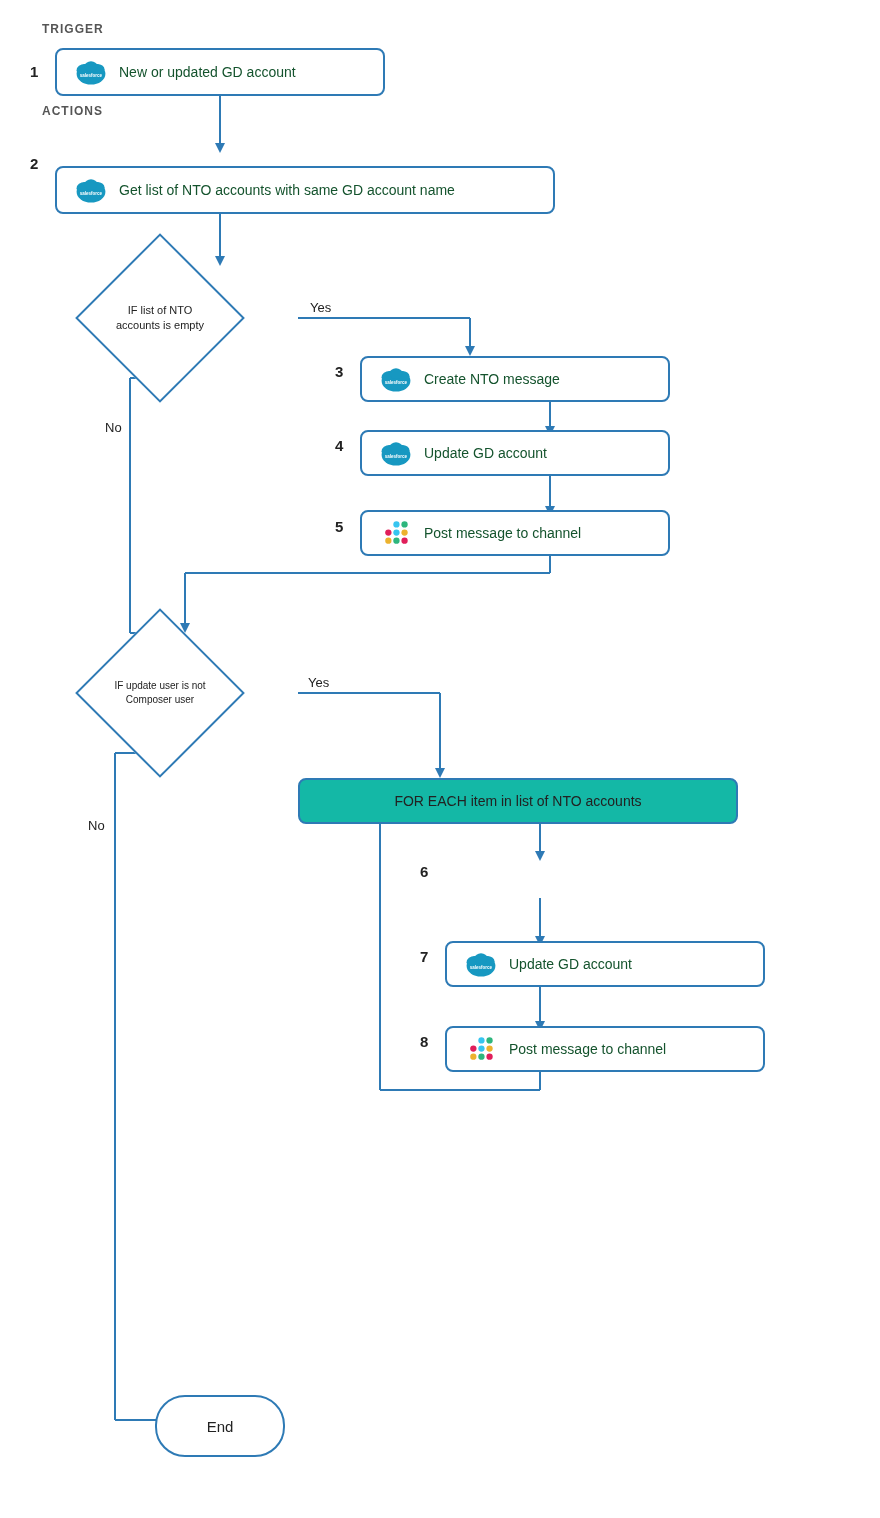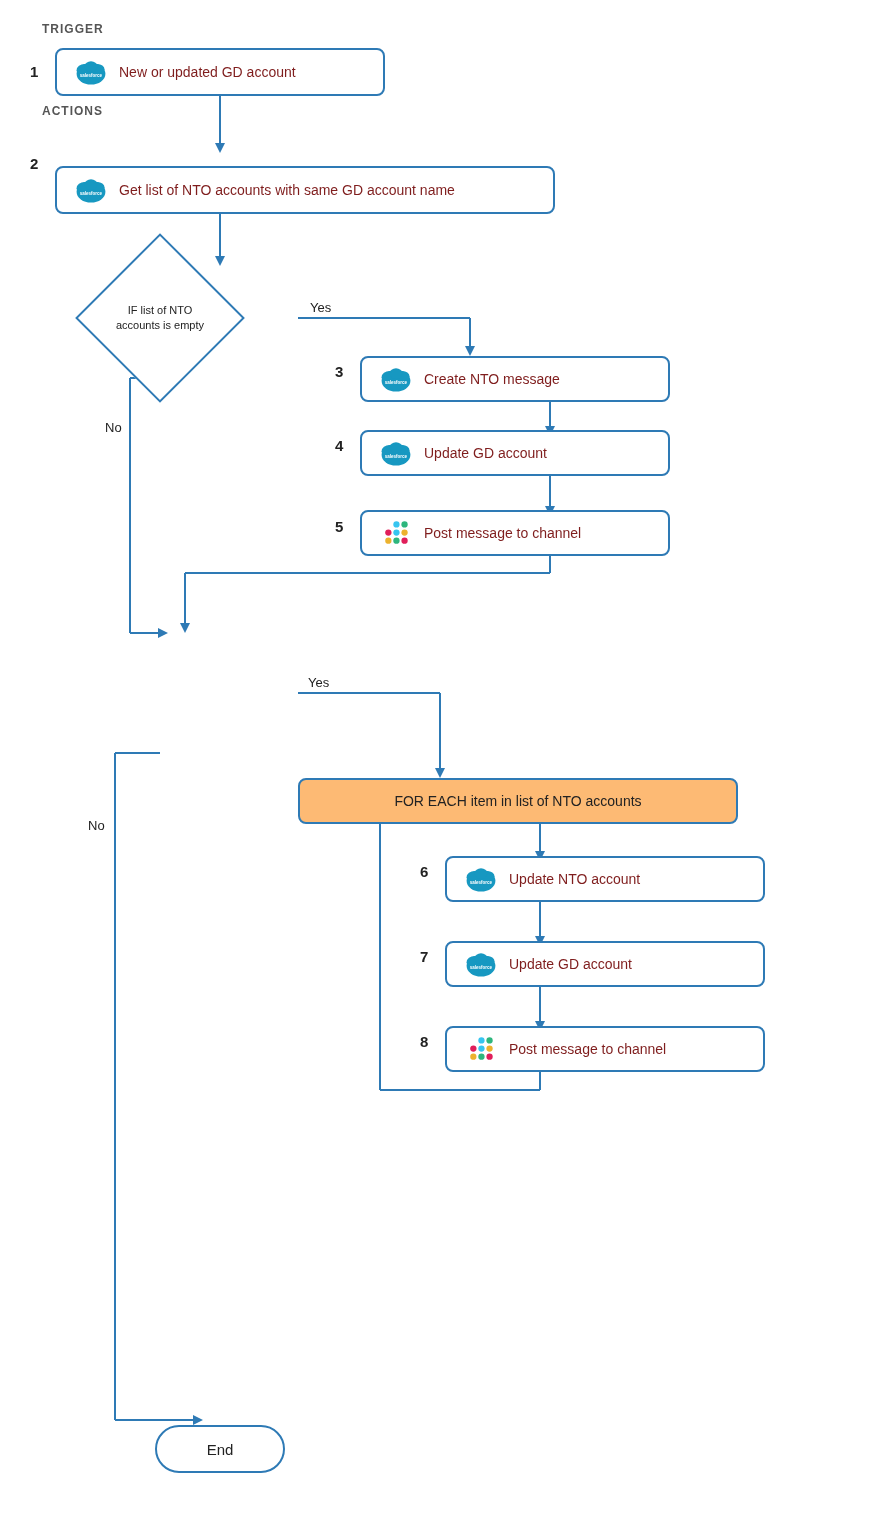--- a/index.html
+++ b/index.html
@@ -44,21 +44,21 @@
       border-radius: 8px;
       background: #fff;
       display: flex;
       align-items: center;
       padding: 8px 16px;
       gap: 10px;
     }
 
     .node-box .node-text {
       font-size: 14px;
-      color: #7f1d1d;
+      color: #14532d;
     }
 
     
     .diamond-container {
       position: absolute;
     }
     .diamond {
       width: 120px;
       height: 120px;
       background: #fff;
@@ -75,21 +75,21 @@
       display: flex;
       align-items: center;
       justify-content: center;
     }
 
     
     .foreach-box {
       position: absolute;
       border: 2px solid #2e7ab5;
       border-radius: 8px;
-      background: #fdba74;
+      background: #14b8a6;
       display: flex;
       align-items: center;
       justify-content: center;
       padding: 8px 16px;
     }
     .foreach-box .node-text {
       font-size: 14px;
       color: #222;
     }
 
@@ -266,36 +266,35 @@
       <rect x="17" y="7" width="7" height="7" rx="3.5" fill="#36C5F0"></rect>
       <rect x="8" y="25" width="7" height="7" rx="3.5" fill="#ECB22E"></rect>
       <rect x="17" y="25" width="7" height="7" rx="3.5" fill="#2EB67D"></rect>
       <rect x="26" y="16" width="7" height="7" rx="3.5" fill="#ECB22E"></rect>
       <rect x="26" y="25" width="7" height="7" rx="3.5" fill="#E01E5A"></rect>
       <rect x="26" y="7" width="7" height="7" rx="3.5" fill="#2EB67D"></rect>
     </svg>
     <span class="node-text">Post message to channel</span>
   </div>
 
+  <div class="diamond-container" style="top:633px; left:100px; width:120px; height:120px;">
+    <div class="diamond"></div>
+    <div class="diamond-label" style="width:110px; height:110px; top:5px; left:5px;">
+      <span style="font-size:10px; text-align:center; line-height:1.4;">IF
+update user is
+not Composer
+user</span>
+    </div>
+  </div>
 
   <div class="foreach-box" style="top:778px; left:298px; width:440px; height:46px;">
     <span class="node-text">FOR EACH item in list of NTO accounts</span>
   </div>
 
   <div class="step-number" style="top:863px; left:420px;">6</div>
-  <div class="node-box" style="top:856px; left:445px; width:320px; height:46px;">
-    <svg class="sf-logo" viewBox="0 0 40 40">
-      <ellipse cx="20" cy="22" rx="16" ry="12" fill="#1798c1"></ellipse>
-      <ellipse cx="13" cy="18" rx="9" ry="7" fill="#1798c1"></ellipse>
-      <ellipse cx="27" cy="17" rx="8" ry="6" fill="#1798c1"></ellipse>
-      <ellipse cx="20" cy="14" rx="7" ry="6" fill="#1798c1"></ellipse>
-      <text x="20" y="26" text-anchor="middle" fill="white" font-size="5" font-weight="bold">salesforce</text>
-    </svg>
-    <span class="node-text">Update NTO account</span>
-  </div>
 
   <div class="step-number" style="top:948px; left:420px;">7</div>
   <div class="node-box" style="top:941px; left:445px; width:320px; height:46px;">
     <svg class="sf-logo" viewBox="0 0 40 40">
       <ellipse cx="20" cy="22" rx="16" ry="12" fill="#1798c1"></ellipse>
       <ellipse cx="13" cy="18" rx="9" ry="7" fill="#1798c1"></ellipse>
       <ellipse cx="27" cy="17" rx="8" ry="6" fill="#1798c1"></ellipse>
       <ellipse cx="20" cy="14" rx="7" ry="6" fill="#1798c1"></ellipse>
       <text x="20" y="26" text-anchor="middle" fill="white" font-size="5" font-weight="bold">salesforce</text>
     </svg>
@@ -311,15 +310,15 @@
       <rect x="17" y="7" width="7" height="7" rx="3.5" fill="#36C5F0"></rect>
       <rect x="8" y="25" width="7" height="7" rx="3.5" fill="#ECB22E"></rect>
       <rect x="17" y="25" width="7" height="7" rx="3.5" fill="#2EB67D"></rect>
       <rect x="26" y="16" width="7" height="7" rx="3.5" fill="#ECB22E"></rect>
       <rect x="26" y="25" width="7" height="7" rx="3.5" fill="#E01E5A"></rect>
       <rect x="26" y="7" width="7" height="7" rx="3.5" fill="#2EB67D"></rect>
     </svg>
     <span class="node-text">Post message to channel</span>
   </div>
 
-  <div class="end-pill" style="top:1395px; left:155px; width:130px; height:48px;margin-top:30px;">End</div>
+  <div class="end-pill" style="top:1395px; left:155px; width:130px; height:62px;">End</div>
 
 </div>
 
 </body></html>

